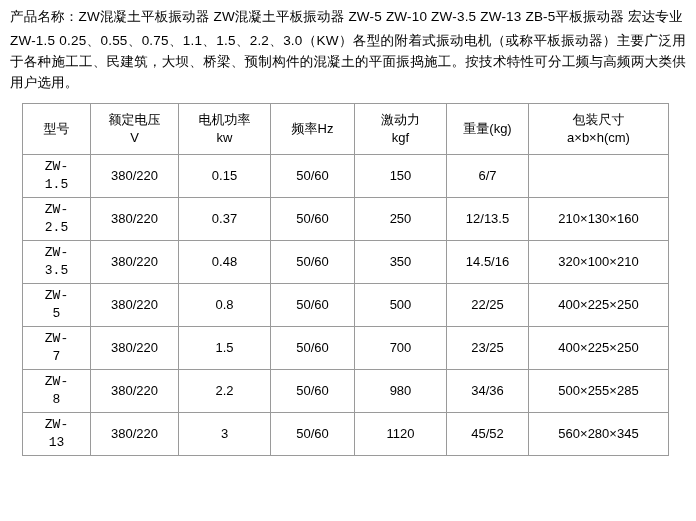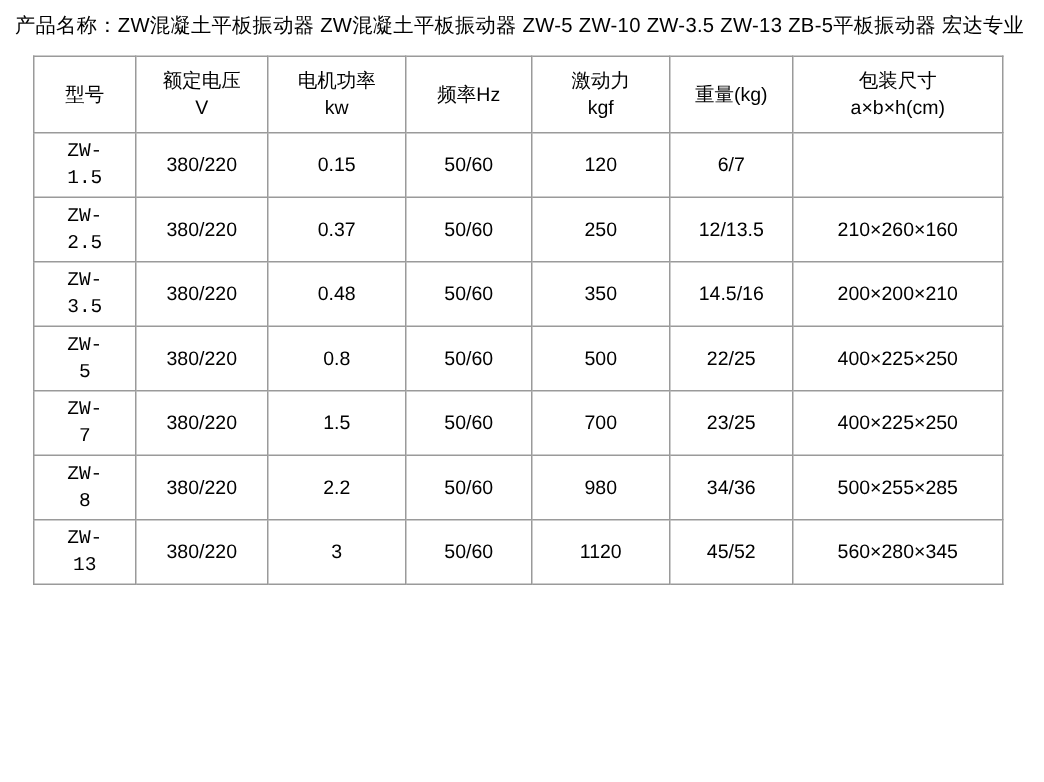--- a/index.html
+++ b/index.html
@@ -61,20 +61,21 @@
   .col-size    { width: 140px; }
   .hdr-line { display: block; }
   .model-cell { line-height: 17px; font-family: Liberation Mono, monospace; }
 </style>
 </head>
 <body>
 
 <div class="page">
 
   <p class="para first">产品名称：ZW混凝土平板振动器 ZW混凝土平板振动器 ZW-5 ZW-10 ZW-3.5 ZW-13 ZB-5平板振动器 宏达专业</p>
+  <p class="para">ZW-1.5 0.25、0.55、0.75、1.1、1.5、2.2、3.0（KW）各型的附着式振动电机（或称平板振动器）主要广泛用于各种施工工、民建筑，大坝、桥梁、预制构件的混凝土的平面振捣施工。按技术特性可分工频与高频两大类供用户选用。</p>
 
   <table class="spec">
     <colgroup>
       <col class="col-model">
       <col class="col-volt">
       <col class="col-power">
       <col class="col-freq">
       <col class="col-force">
       <col class="col-weight">
       <col class="col-size">
@@ -113,47 +114,47 @@
     </thead>
     <tbody>
       <tr>
         <td class="model-cell">
           <span class="hdr-line">ZW-</span>
           <span class="hdr-line">1.5</span>
         </td>
         <td>380/220</td>
         <td>0.15</td>
         <td>50/60</td>
-        <td>120</td>
+        <td>150</td>
         <td>6/7</td>
         <td></td>
       </tr>
       <tr>
         <td class="model-cell">
           <span class="hdr-line">ZW-</span>
           <span class="hdr-line">2.5</span>
         </td>
         <td>380/220</td>
         <td>0.37</td>
         <td>50/60</td>
         <td>250</td>
         <td>12/13.5</td>
-        <td>210×260×160</td>
+        <td>210×130×160</td>
       </tr>
       <tr>
         <td class="model-cell">
           <span class="hdr-line">ZW-</span>
           <span class="hdr-line">3.5</span>
         </td>
         <td>380/220</td>
         <td>0.48</td>
         <td>50/60</td>
         <td>350</td>
         <td>14.5/16</td>
-        <td>200×200×210</td>
+        <td>320×100×210</td>
       </tr>
       <tr>
         <td class="model-cell">
           <span class="hdr-line">ZW-</span>
           <span class="hdr-line">5</span>
         </td>
         <td>380/220</td>
         <td>0.8</td>
         <td>50/60</td>
         <td>500</td>

